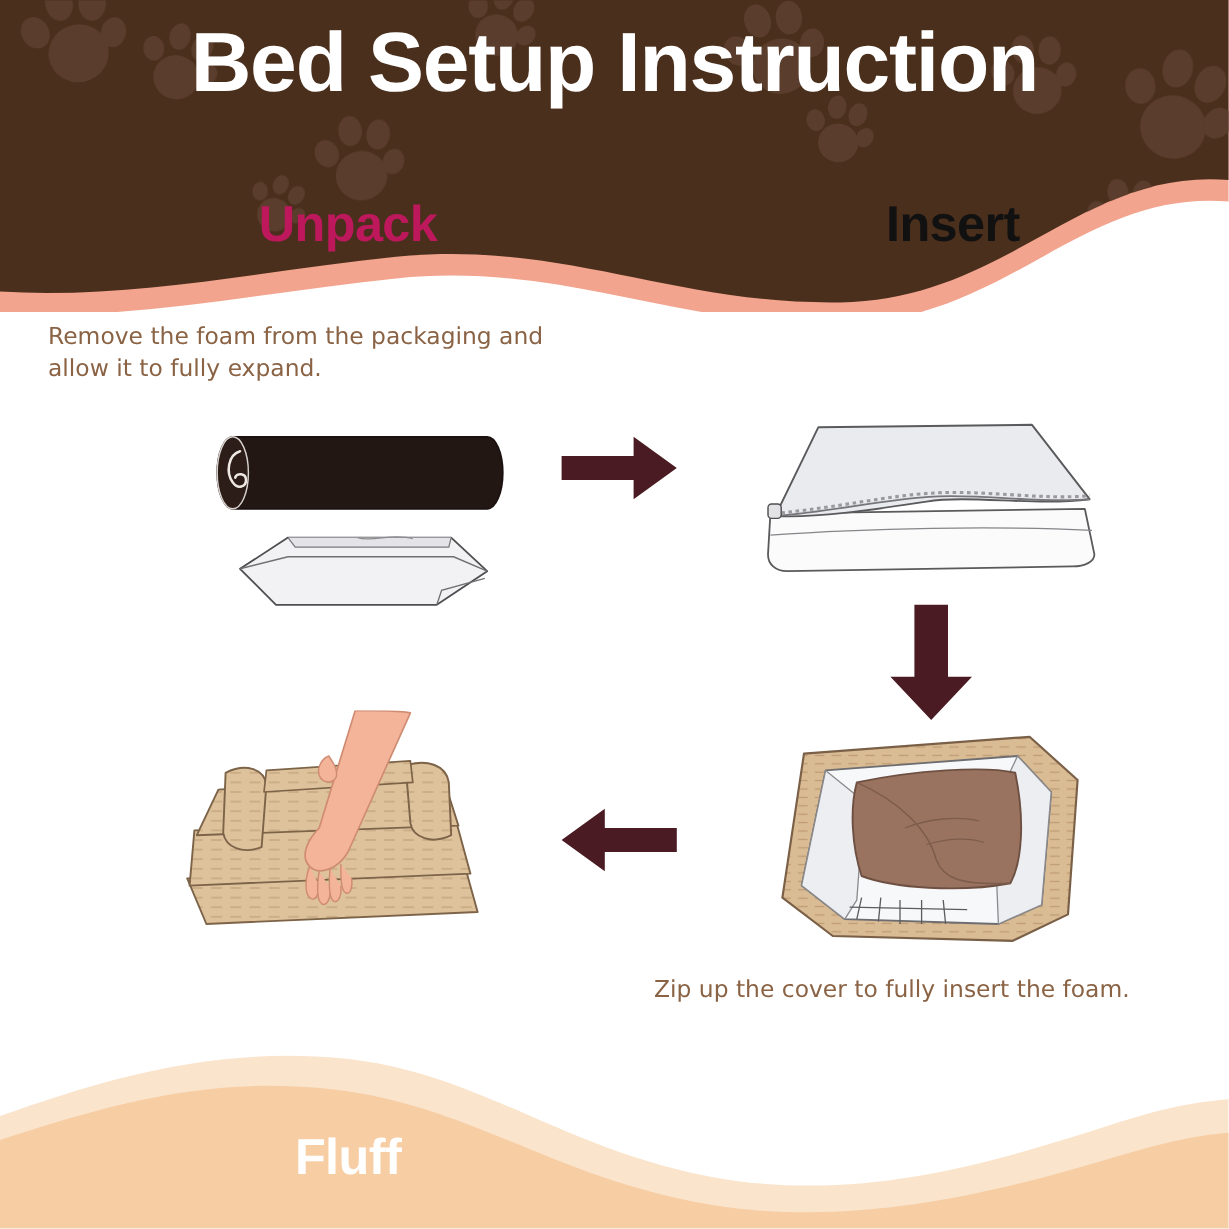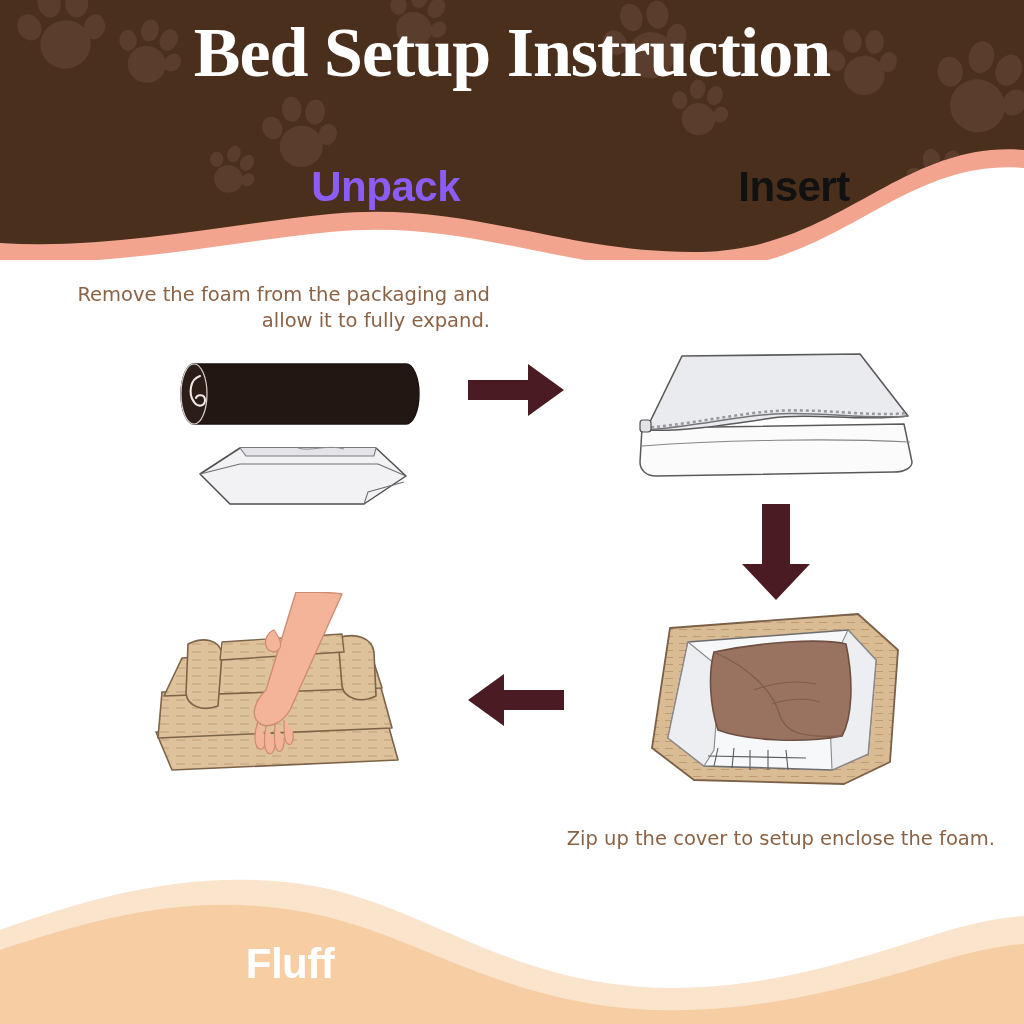--- a/index.html
+++ b/index.html
@@ -23,55 +23,54 @@
     width:1024px; height:260px;
     overflow:hidden;
   }
   #header-svg { position:absolute; left:0; top:0; }
 
   #page-title {
     position:absolute; left:0; top:16px;
     width:1024px;
     text-align:center;
     color:#ffffff;
-    font-family:Liberation Serif, serif;
+    font-family:Liberation Sans, sans-serif;
     font-weight:bold;
     font-size:70px;
     letter-spacing:-1px;
     line-height:1.05;
     z-index:6;
     white-space:nowrap;
   }
 
   
   .step-title {
     position:absolute;
     font-family:"Liberation Sans", sans-serif;
     font-weight:bold;
     font-size:42px;
     letter-spacing:-0.5px;
     z-index:7;
     text-align:center;
     white-space:nowrap;
   }
-  #title-unpack { left:120px; top:163px; width:340px; color:#8b5cf6;text-align:right; }
+  #title-unpack { left:120px; top:163px; width:340px; color:#be185d; }
   #title-insert { left:624px; top:163px; width:340px; color:#111111; }
   #title-fluff  { left:120px; top:940px; width:340px; color:#ffffff; }
   #title-zipup  { left:600px; top:940px; width:340px; color:#111111; }
 
   
   .caption {
     position:absolute;
     color:#8a6244;
     font-family:"DejaVu Sans", sans-serif;
     font-size:19.5px;
     line-height:1.32;
-    text-align:right;
+    text-align:left;
     z-index:5;
-    margin-top:14px;
   }
   #cap-unpack { left:40px;  top:268px; width:450px; }
   #cap-insert { left:540px; top:268px; width:450px; }
   #cap-fluff  { left:45px;  top:812px; width:450px; }
   #cap-zipup  { left:545px; top:812px; width:450px; }
 
   
   .illu { position:absolute; z-index:4; }
   #illu-unpack { left:178px; top:352px; width:250px; height:160px; }
   #illu-insert { left:612px; top:350px; width:320px; height:140px; }
@@ -140,21 +139,21 @@
     </svg>
   </div>
 
   <h1 id="page-title">Bed Setup Instruction</h1>
 
   <div class="step-title" id="title-unpack">Unpack</div>
   <div class="step-title" id="title-insert">Insert</div>
   <div class="step-title" id="title-fluff">Fluff</div>
 
   <p class="caption" id="cap-unpack">Remove the foam from the packaging and allow it to fully expand.</p>
-  <p class="caption" id="cap-zipup">Zip up the cover to setup enclose the foam.</p>
+  <p class="caption" id="cap-zipup">Zip up the cover to fully insert the foam.</p>
 
   <div class="illu" id="illu-unpack">
     <svg width="250" height="160" viewBox="0 0 250 160">
 
       <g>
         <path d="M16,12 L228,12 A13,30 0 0 1 228,72 L16,72 A13,30 0 0 1 16,12 Z" fill="#231714" stroke="#1a1110" stroke-width="1.4"></path>
         <ellipse cx="16" cy="42" rx="13" ry="30" fill="#2c1d18" stroke="#d9d3cf" stroke-width="1.2"></ellipse>
         <path d="M22,24 C12,27 10,42 16,50 C20,56 27,54 27,48 C27,42 19,42 18,46" fill="none" stroke="#efe9e4" stroke-width="2.1" stroke-linecap="round"></path>
       </g>
 

